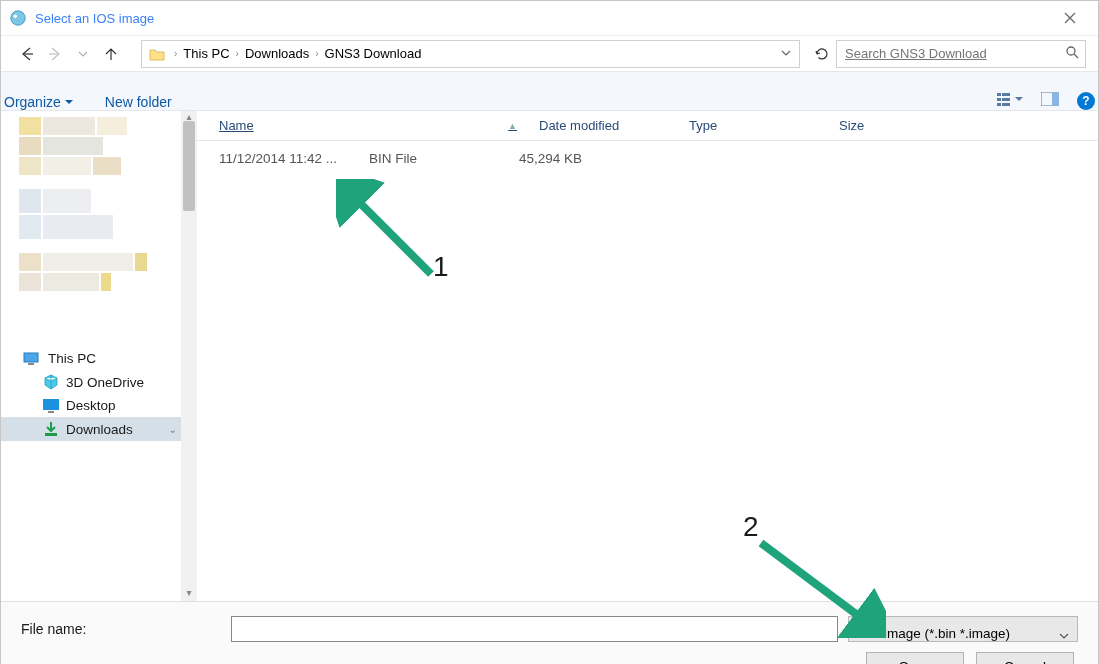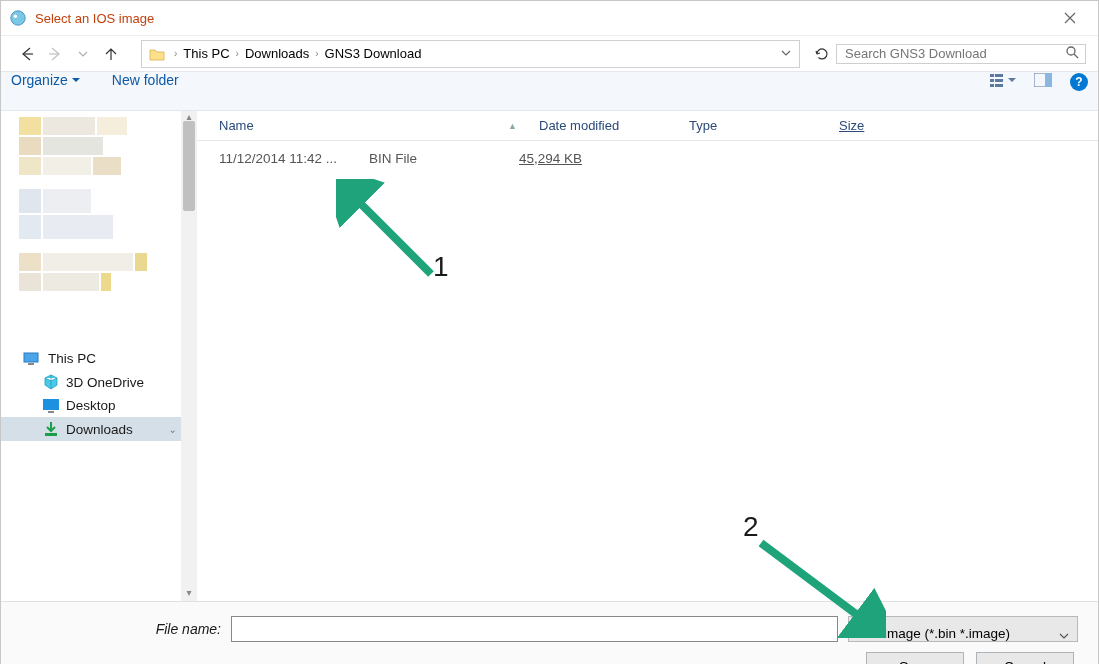--- a/index.html
+++ b/index.html
@@ -2,39 +2,39 @@
 <html><head>
 <meta charset="utf-8">
 <style>
   * { box-sizing: border-box; font-family: "Segoe UI", Arial, sans-serif; }
   body { margin: 0; background: #fff; }
   .window { width: 1099px; height: 664px; border: 1px solid #c7c7c7; position: relative; background: #fff; }
 
   
   .titlebar { height: 34px; display: flex; align-items: center; padding: 0 8px; }
   .app-icon { width: 18px; height: 18px; margin-right: 8px; }
-  .titlebar-title { font-size: 13px; color: #c2410c; flex: 1; }
+  .titlebar-title { font-size: 13px; color: #3b82f6; flex: 1; }
   .title-close { width: 40px; text-align: center; color: #888; font-size: 15px; }
 
   
   .navbar { height: 36px; display: flex; align-items: center; padding: 0 12px; border-top: 1px solid #eceef1; }
   .nav-btn { width: 28px; height: 28px; display: flex; align-items: center; justify-content: center; color: #333; }
   .nav-btn.disabled { color: #b5b5b5; }
   .sep { width: 12px; }
   .crumb-folder { width: 22px; height: 22px; display: flex; align-items: center; justify-content: center; }
   .breadcrumb { flex: 1; height: 28px; border: 1px solid #cfcfcf; display: flex; align-items: center; padding: 0 4px; margin: 0 8px 0 4px; font-size: 13px; }
   .breadcrumb span.chev { color: #888; padding: 0 6px; font-size: 10px; }
   .breadcrumb .end-actions { margin-left: auto; display: flex; gap: 8px; color: #666; padding-right: 4px; }
   .refresh-btn { width: 28px; display: flex; align-items: center; justify-content: center; color: #333; }
-  .search { flex: 0 0 250px; height: 20px; border: 1px solid #cfcfcf; display: flex; align-items: center; padding: 0 6px; color: #7a7a7a; font-size: 13px; }
+  .search { flex: 0 0 250px; height: 28px; border: 1px solid #cfcfcf; display: flex; align-items: center; padding: 0 6px; color: #7a7a7a; font-size: 13px; text-decoration: underline; }
   .search input { border: none; outline: none; flex: 1; font-size: 13px; background: transparent; }
   .search .mag { color: #666; }
 
   
-  .toolbar { height: 40px; background: #f4f7fb; border-top: 1px solid #e4e8ee; border-bottom: 1px solid #e4e8ee; display: flex; align-items: flex-start; padding: 0 10px; font-size: 14px; color: #0d5aa7; }
+  .toolbar { height: 40px; background: #f4f7fb; border-top: 1px solid #e4e8ee; border-bottom: 1px solid #e4e8ee; display: flex; align-items: flex-end; padding: 0 3px; font-size: 14px; color: #0d5aa7; }
   .toolbar .org { display: flex; align-items: center; gap: 4px; margin-right: 32px; }
   .toolbar .right { margin-left: auto; display: flex; align-items: center; gap: 18px; color: #4a6a9a; }
   .help-circle { width: 18px; height: 18px; border-radius: 50%; background: #0078d4; color: #fff; display: flex; align-items: center; justify-content: center; font-size: 12px; font-weight: bold; }
 
   
   .main { display: flex; height: 490px; }
   .sidebar { width: 196px; display: flex; }
   .sidebar-inner { flex: 1; padding: 6px 0; overflow: hidden; }
   .scrollbar-v { width: 16px; background: #f1f1f1; position: relative; }
   .scroll-thumb { position: absolute; left: 2px; right: 2px; top: 10px; height: 90px; background: #c0c0c0; border-radius: 2px; }
@@ -45,35 +45,35 @@
   .tree-item { display: flex; align-items: center; gap: 7px; padding: 4px 10px 4px 22px; font-size: 13.5px; color: #1a1a1a; }
   .tree-item.spaced { margin-top: 10px; }
   .tree-item.child { padding-left: 42px; }
   .tree-item.selected { background: #d5dfe8; }
   .tree-exp { position: relative; }
   .tree-exp .caret { position: absolute; right: 4px; color: #7a7a7a; font-size: 10px; }
 
   
   .filearea { flex: 1; display: flex; flex-direction: column; }
   .col-headers { display: flex; height: 30px; align-items: center; border-bottom: 1px solid #e6e6e6; font-size: 13px; color: #2a4a7a; padding-left: 22px; }
-  .col-name { flex: 0 0 320px; display: flex; align-items: center; gap: 2px; }
+  .col-name { flex: 0 0 320px; display: flex; align-items: center; gap: 2px; text-decoration: underline; }
   .col-date { flex: 0 0 150px; }
   .col-type { flex: 0 0 150px; }
-  .col-size { flex: 0 0 120px; text-decoration: underline; }
+  .col-size { flex: 0 0 120px; }
   .sort-ind { color: #8aa; font-size: 9px; }
   .file-rows { flex: 1; padding-top: 6px; }
   .file-row { display: flex; align-items: center; padding: 4px 0 4px 22px; font-size: 13.5px; color: #1a1a1a; }
   .file-row .col-date, .file-row .col-type, .file-row .col-size { color: #555; }
   .file-icon { width: 16px; height: 20px; border: 1px solid #b8b8b8; background: #fff; margin-right: 8px; position: relative; }
   .file-icon::before { content: ""; position: absolute; top: -1px; right: -1px; width: 5px; height: 5px; border-left: 1px solid #b8b8b8; border-bottom: 1px solid #b8b8b8; background: #fff; }
 
   
   .bottom { height: 100px; border-top: 1px solid #e0e0e0; background: #fafafa; padding: 14px 20px; display: flex; flex-direction: column; gap: 10px; position: relative; }
   .row1 { display: flex; align-items: center; gap: 10px; }
-  .fn-label { width: 200px; text-align: right; font-size: 14px; color: #1a1a1a; font-style: italic; }
+  .fn-label { width: 200px; font-size: 14px; color: #1a1a1a; }
   .fn-input { flex: 1; height: 26px; border: 1px solid #888; background: #fff; }
   .filter-dd { width: 230px; height: 26px; background: #e8e8e8; border: 1px solid #b8b8b8; display: flex; align-items: flex-end; padding: 0 8px; font-size: 13.5px; justify-content: space-between; }
   .row2 { display: flex; justify-content: flex-end; gap: 12px; padding-right: 4px; }
   .btn { width: 98px; height: 28px; background: #e8e8e8; border: 1px solid #aeb3b8; font-size: 13.5px; display: flex; align-items: center; justify-content: center; }
 
   
   .anno-arrow { position: absolute; pointer-events: none; }
   .anno-label { font-size: 28px; color: #1a1a1a; font-weight: 500; position: absolute; }
 </style>
 </head>

